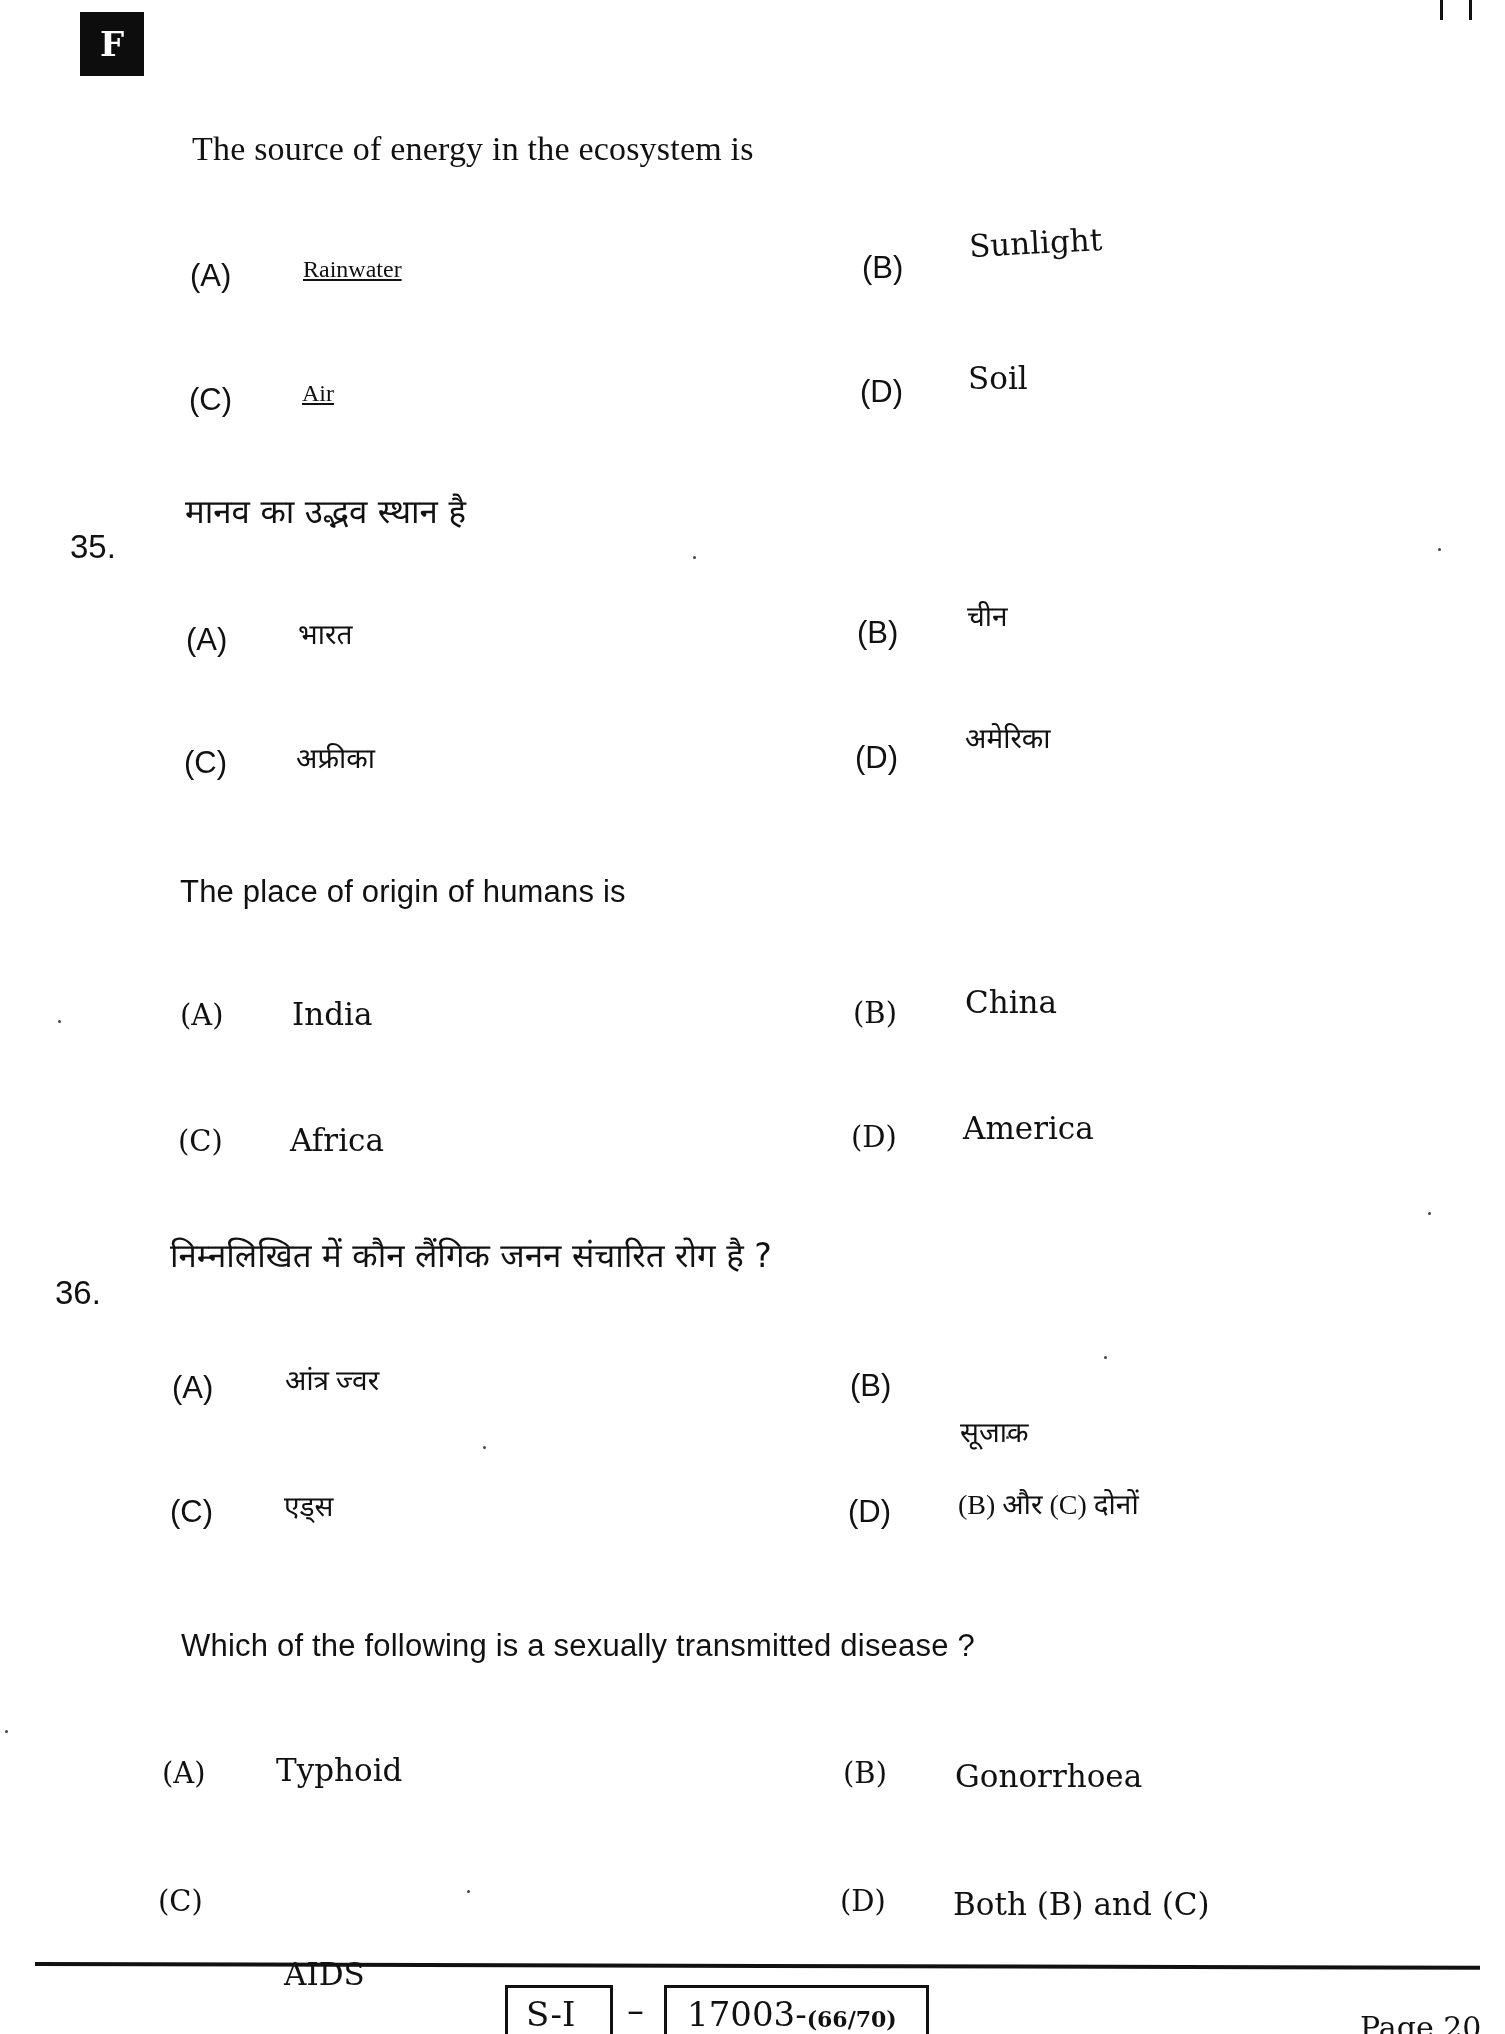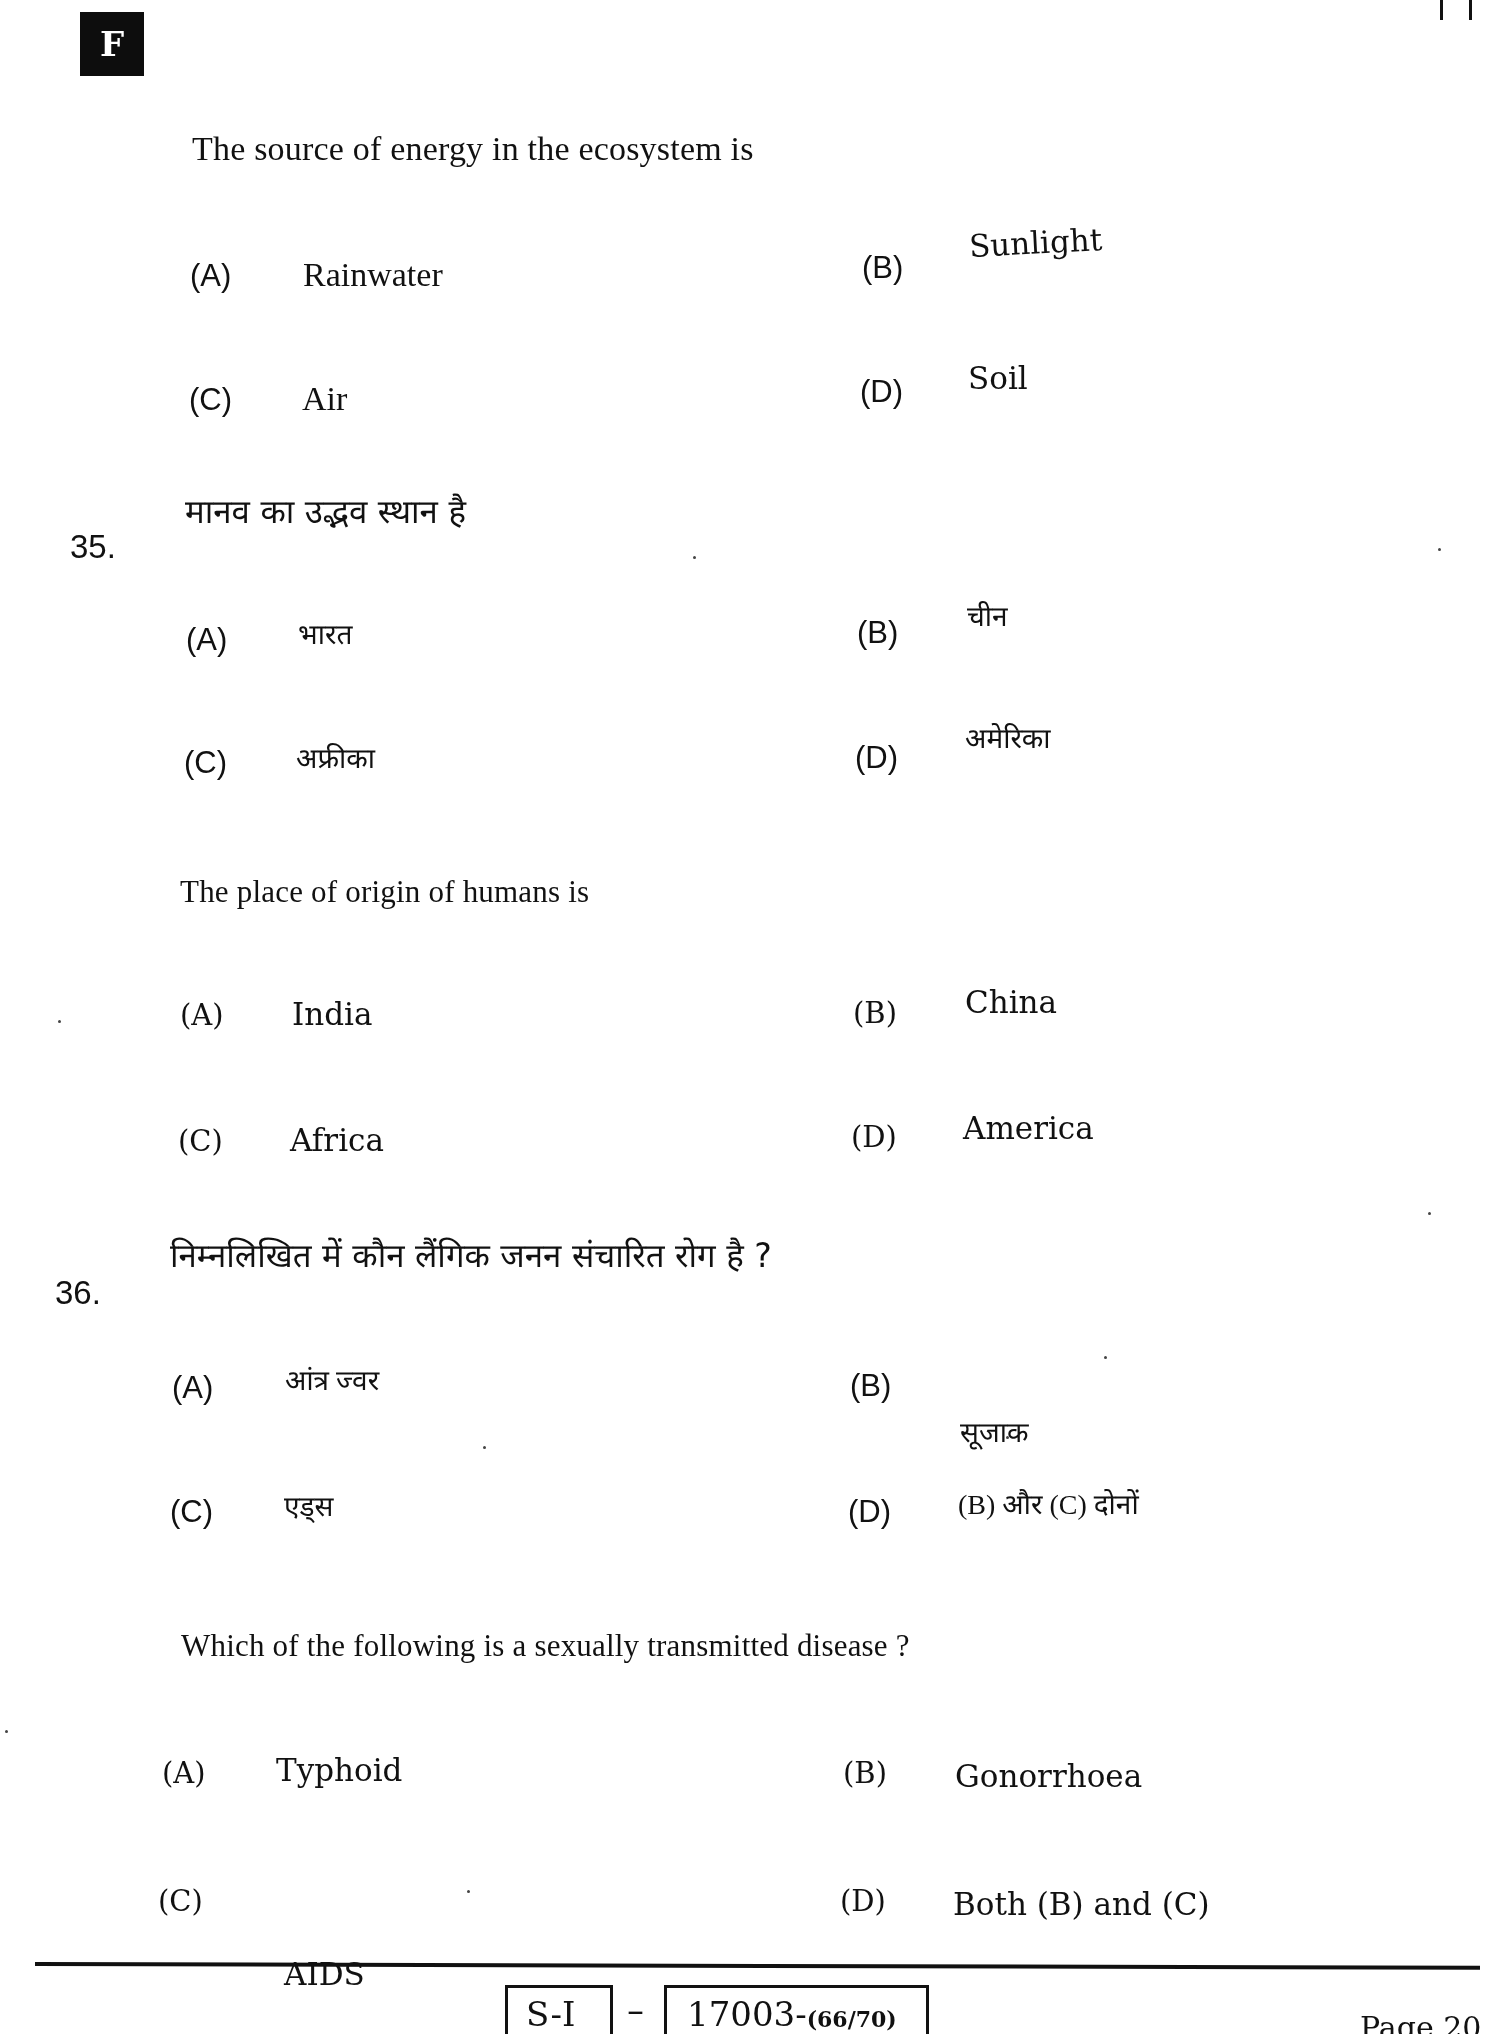--- a/index.html
+++ b/index.html
@@ -28,21 +28,21 @@
       display: flex; align-items: center; justify-content: center;
     }
     .corner-mark {
       left: 1440px; top: 0px;
       width: 26px; height: 20px;
       border-left: 3px solid #111;
       border-right: 3px solid #111;
     }
 
     .q-eng {
-      font-family: Liberation Serif, serif;
+      font-family: Liberation Sans, sans-serif;
       font-size: 31px;
       letter-spacing: 0.2px;
     }
     .q-eng.thin {
       font-family: "Liberation Serif", serif;
       font-size: 34px;
     }
     .q-hin {
       font-family: "DejaVu Sans", sans-serif;
       font-size: 33px;
@@ -59,21 +59,22 @@
     .opt-label.serif {
       font-family: "DejaVu Serif", serif;
       font-size: 29px;
     }
     .opt-text-en {
       font-family: "DejaVu Serif", serif;
       font-size: 31px;
     }
     .opt-text-en.thin {
       font-family: "Liberation Serif", serif;
-      font-size: 34px;
+      font-size: 24px;
+      text-decoration: underline;
     }
     .opt-text-hi {
       font-family: Liberation Serif, serif;
       font-size: 28px;
     }
 
     .rule {
       left: 35px; top: 1962px;
       width: 1445px; height: 0;
       border-top: 4px solid #111;

